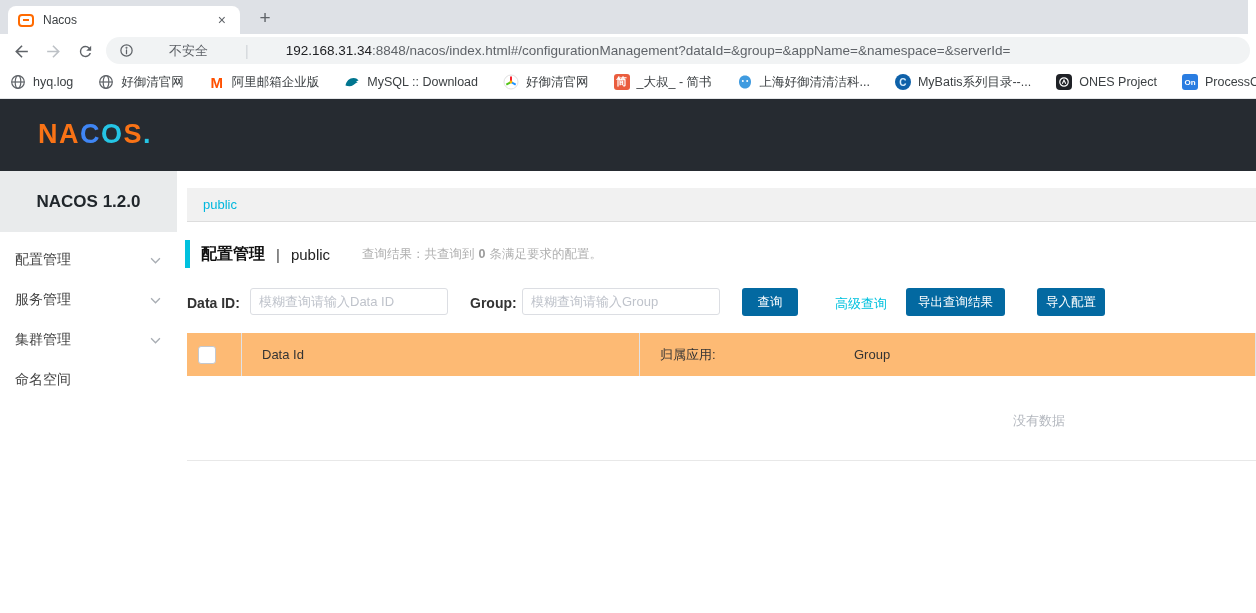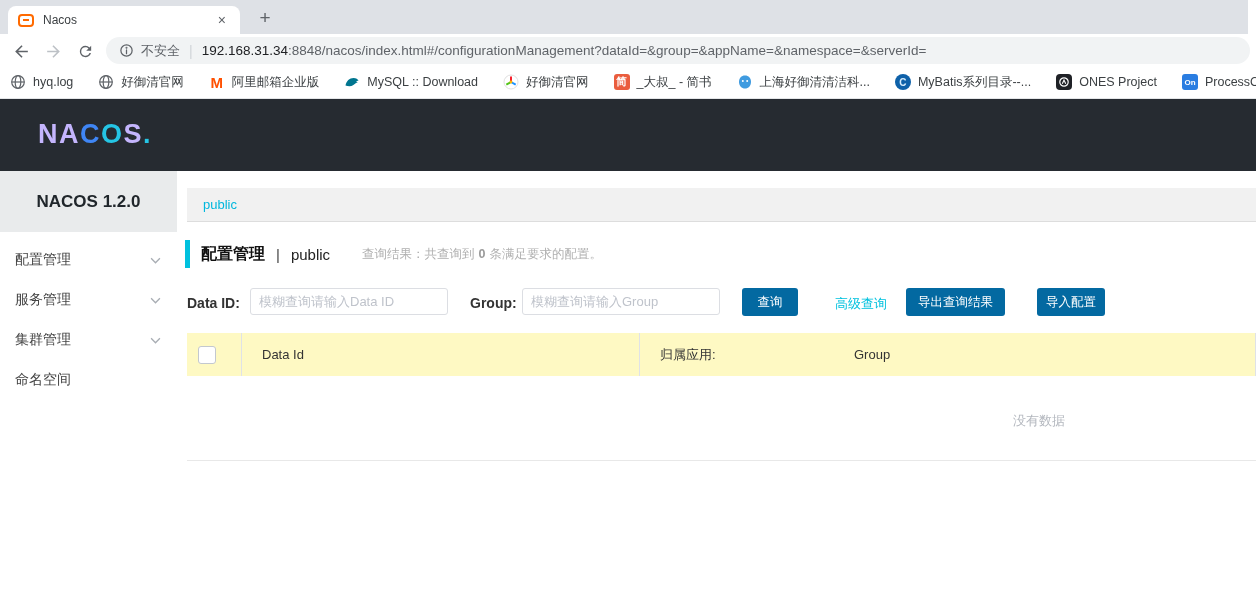--- a/index.html
+++ b/index.html
@@ -16,42 +16,42 @@
   .nacos-favicon i { position:absolute; left:3px; top:3.5px; width:6px; height:2px; background:#ff6a00; }
   .tab-title { margin-left:9px; font-size:12px; color:#3c4043; }
   .tab-close { margin-left:auto; color:#5f6368; font-size:14px; line-height:1; padding:2px 4px; }
   .newtab { position:absolute; left:252px; top:5px; width:26px; height:26px; display:flex;
     align-items:center; justify-content:center; font-size:19px; color:#5f6368; }
 
   .toolbar { position:absolute; left:0; top:34px; width:1256px; height:32px; background:#fff; }
   .navbtn { position:absolute; top:6px; width:24px; height:22px; display:flex; align-items:center; justify-content:center; }
   .nav-back { left:9px; } .nav-fwd { left:41px; } .nav-reload { left:73px; }
   .omnibox { position:absolute; left:106px; right:6px; top:3px; height:27px; background:#f1f3f4;
-    border-radius:14px; display:flex; align-items:center; padding:0 13px; overflow:hidden; }
+    border-radius:14px; display:flex; align-items:center; padding:0 13px; overflow:hidden;gap:28px; }
   .sec-label { margin-left:7px; font-size:13px; color:#5f6368; white-space:nowrap; }
   .omni-div { margin:0 9px; color:#d0d3d7; font-size:14px; }
   .url { font-size:13.5px; white-space:nowrap; }
   .url .host { color:#202124; }
   .url .rest { color:#5f6368; }
 
   .bookmarks { position:absolute; left:0; top:66px; width:1256px; height:33px; background:#fff;
     border-bottom:1px solid #e4e6e8; display:flex; align-items:center; padding-left:10px; gap:25px; }
   .bm { display:flex; align-items:center; gap:7px; font-size:12.5px; color:#3c4043; white-space:nowrap; }
   .glyph-ico { width:16px; height:16px; display:flex; align-items:center; justify-content:center;
     font-weight:bold; flex:0 0 auto; }
   .ico-mailm { color:#ff5000; font-size:15px; }
   .ico-jianshu { background:#ea5d3e; border-radius:3px; color:#fff; font-size:10.5px; }
   .ico-bluec { background:#0e61a9; border-radius:50%; color:#d6ecfb; font-size:10px; }
   .ico-processon { background:#2a7de1; border-radius:3px; color:#fff; font-size:8px; }
 
   
   .nacos-header { position:absolute; left:0; top:99px; width:1256px; height:72px; background:#262b31; }
   .logo { position:absolute; left:38px; top:20px; font-size:27px; font-weight:bold;
     letter-spacing:1.5px; white-space:nowrap; }
-  .logo .lw { color:#c4b5fd; }
+  .logo .lw { color:#f97316; }
   .logo .lc { color:#3f86f5; }
   .logo .lo { color:#25c5e5; }
   .logo .ldot { color:#25c5e5; }
 
   
   .sidebar { position:absolute; left:0; top:171px; width:177px; height:442px; background:#fff; }
   .sidebar-header { height:61px; background:#e9ebec; display:flex; align-items:center;
     justify-content:center; font-weight:bold; font-size:17px; color:#20262b; }
   .menu { padding-top:8px; }
   .menu-item { height:40px; display:flex; align-items:center; padding:0 16px 0 15px;
@@ -80,21 +80,21 @@
   .finput-dataid { left:250px; }
   .finput-group { left:522px; }
   .btn { position:absolute; top:288px; height:28px; background:#0369a1; color:#fff; border:none;
     border-radius:3px; font-size:12.5px; cursor:pointer;
     font-family:"Liberation Sans","DejaVu Sans",sans-serif; }
   .btn-query { left:742px; width:56px; }
   .btn-export { left:906px; width:99px; }
   .btn-import { left:1037px; width:68px; }
   .adv-link { position:absolute; left:835px; top:295px; font-size:13px; color:#00c1de; cursor:pointer; }
 
-  .table-head { position:absolute; left:187px; top:333px; right:0; height:43px; background:#fef9c3;
+  .table-head { position:absolute; left:187px; top:333px; right:0; height:43px; background:#fdba74;
     display:flex; align-items:stretch; font-size:13px; color:#333; }
   .th { display:flex; align-items:center; padding-left:20px; border-right:1px solid #dfe2e7; }
   .th-check { width:55px; padding-left:11px; }
   .th-dataid { width:398px; }
   .th-group { width:422px; }
   .th-app { flex:1; border-right:none; }
   .checkbox { width:18px; height:18px; background:#fff; border:1px solid #c3c8cf; border-radius:3px; }
 
   .table-body { position:absolute; left:187px; top:376px; right:0; height:85px; background:#fff;
     border-bottom:1px solid #e8e8e8; }

